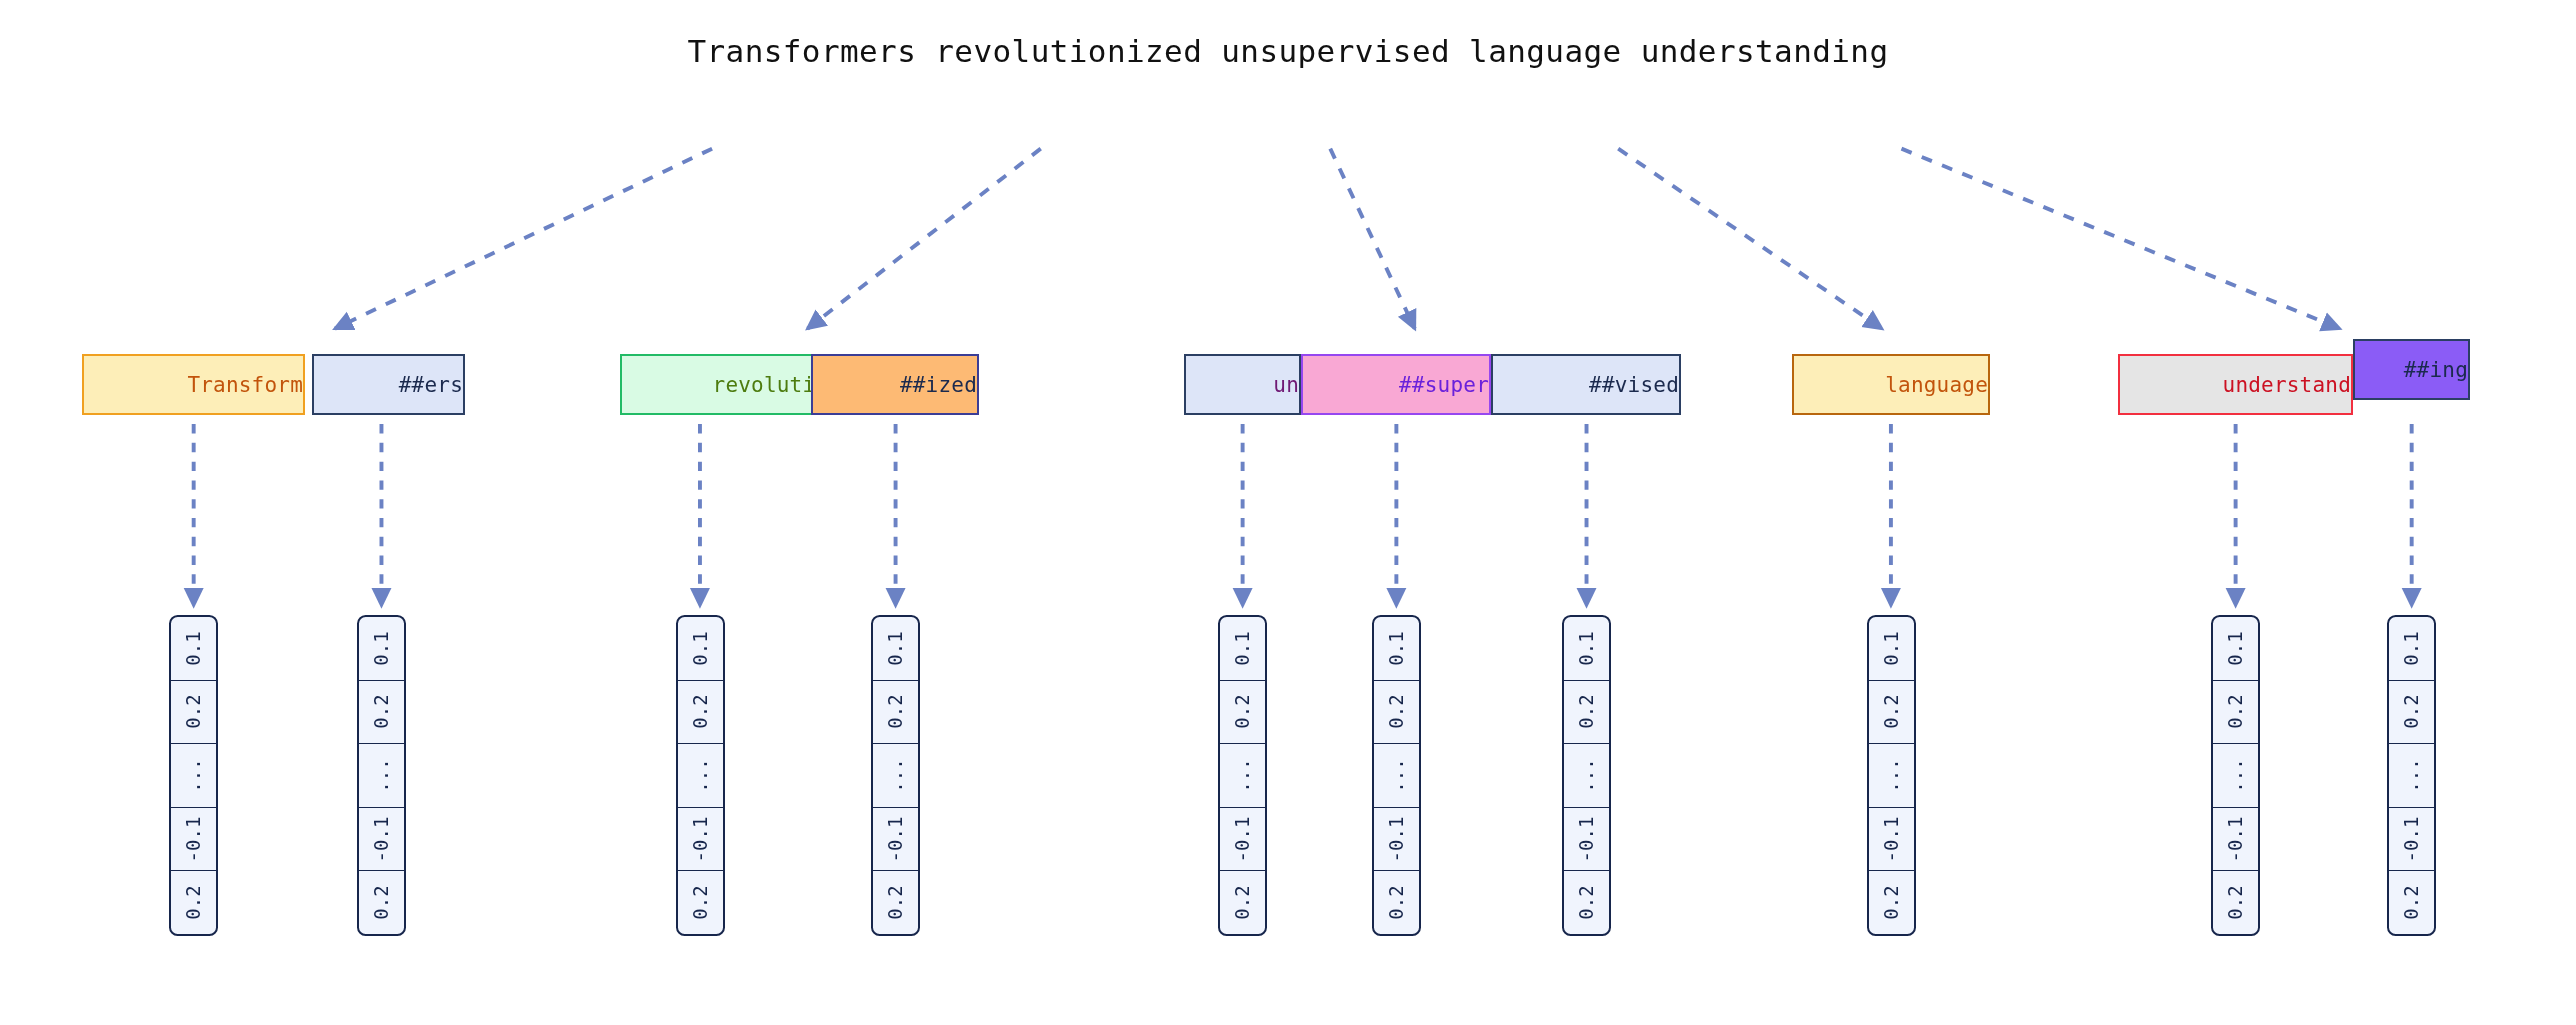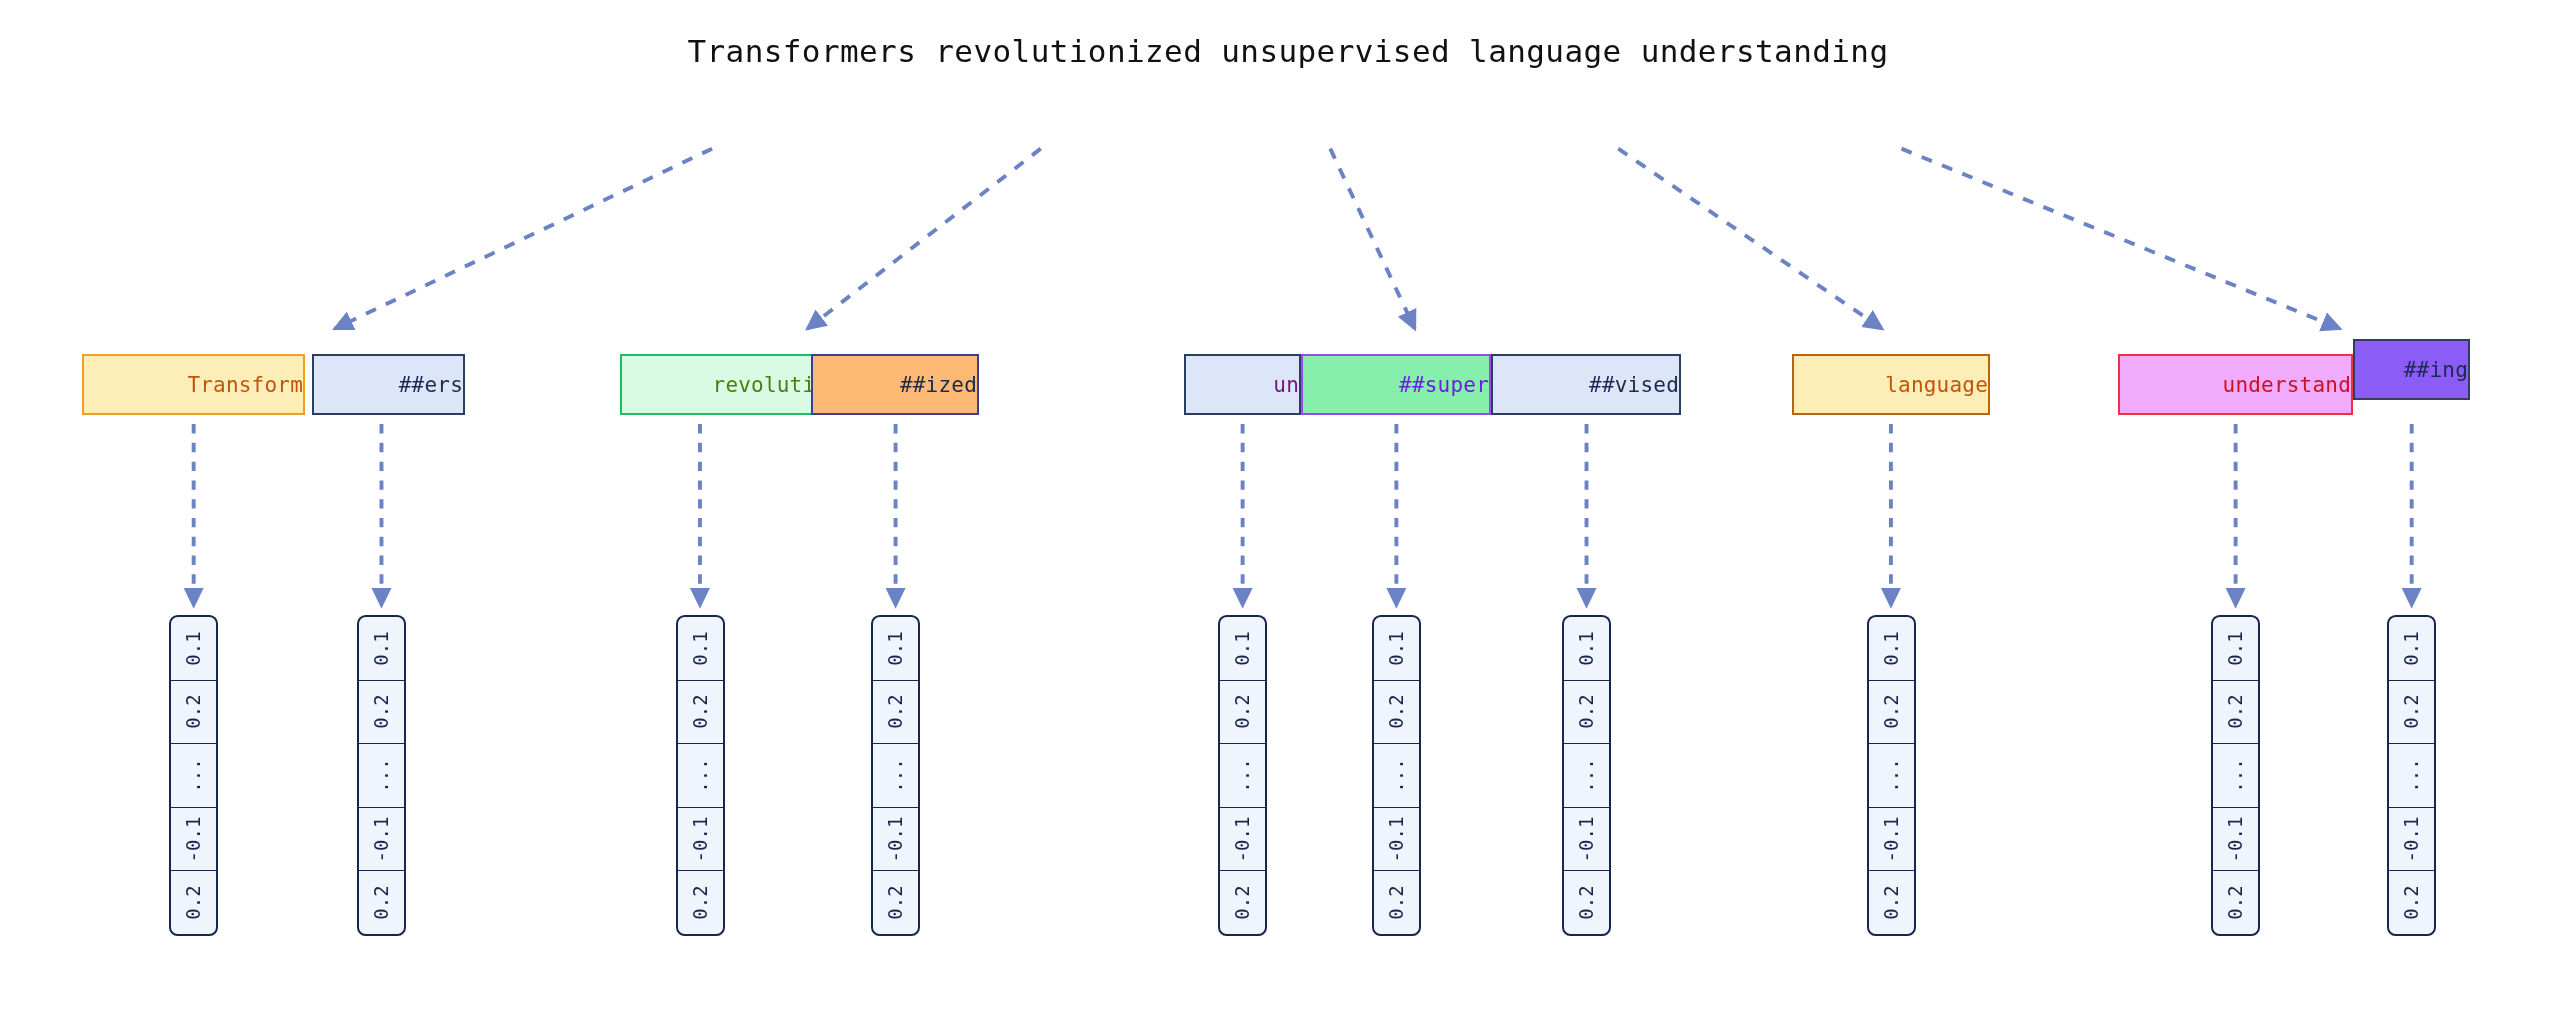--- a/index.html
+++ b/index.html
@@ -139,30 +139,30 @@
       </div>
       <div class="token-box" style="position: absolute; left: 620px; top: 354px; width: 223px; background: rgb(217, 251, 228); border-color: rgb(34, 187, 102); color: #4d7c0f;">
         <span>revolution</span>
       </div>
       <div class="token-box" style="position: absolute; left: 811px; top: 354px; width: 168px; background: #fdba74; border-color: rgb(59, 61, 150); color: rgb(27, 42, 78);">
         <span>##ized</span>
       </div>
       <div class="token-box" style="position: absolute; left: 1184px; top: 354px; width: 117px; background: rgb(221, 229, 248); border-color: rgb(43, 63, 99); color: #701a75;">
         <span>un</span>
       </div>
-      <div class="token-box" style="position: absolute; left: 1301px; top: 354px; width: 190px; background: #86efac; border-color: rgb(150, 71, 240); color: rgb(106, 33, 219);">
+      <div class="token-box" style="position: absolute; left: 1301px; top: 354px; width: 190px; background: #f9a8d4; border-color: rgb(150, 71, 240); color: rgb(106, 33, 219);">
         <span>##super</span>
       </div>
       <div class="token-box" style="position: absolute; left: 1491px; top: 354px; width: 190px; background: rgb(221, 229, 248); border-color: rgb(43, 63, 99); color: rgb(27, 42, 78); padding-left: 44px;">
         <span>##vised</span>
       </div>
       <div class="token-box" style="position: absolute; left: 1792px; top: 354px; width: 198px; background: rgb(253, 238, 184); border-color: rgb(184, 102, 14); color: rgb(194, 84, 12);">
         <span>language</span>
       </div>
-      <div class="token-box" style="position: absolute; left: 2118px; top: 354px; width: 235px; background: #f0abfc; border-color: rgb(242, 47, 63); color: rgb(204, 17, 34);">
+      <div class="token-box" style="position: absolute; left: 2118px; top: 354px; width: 235px; background: #e5e5e5; border-color: rgb(242, 47, 63); color: rgb(204, 17, 34);">
         <span>understand</span>
       </div>
       <div class="token-box" style="position: absolute; left: 2353px; top: 339px; width: 117px; background: #8b5cf6; border-color: rgb(43, 63, 99); color: rgb(27, 42, 78);">
         <span>##ing</span>
       </div>
     </div>
   <div id="vectors-layer">
       <div class="vector-col" style="left: 169px;">
         <div class="vcell">
           <span>0.1</span>

